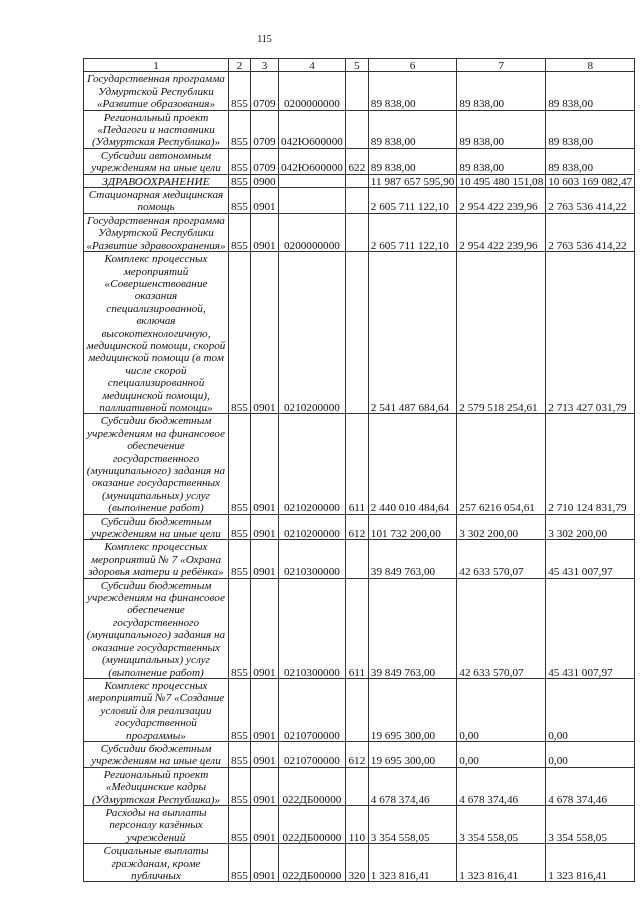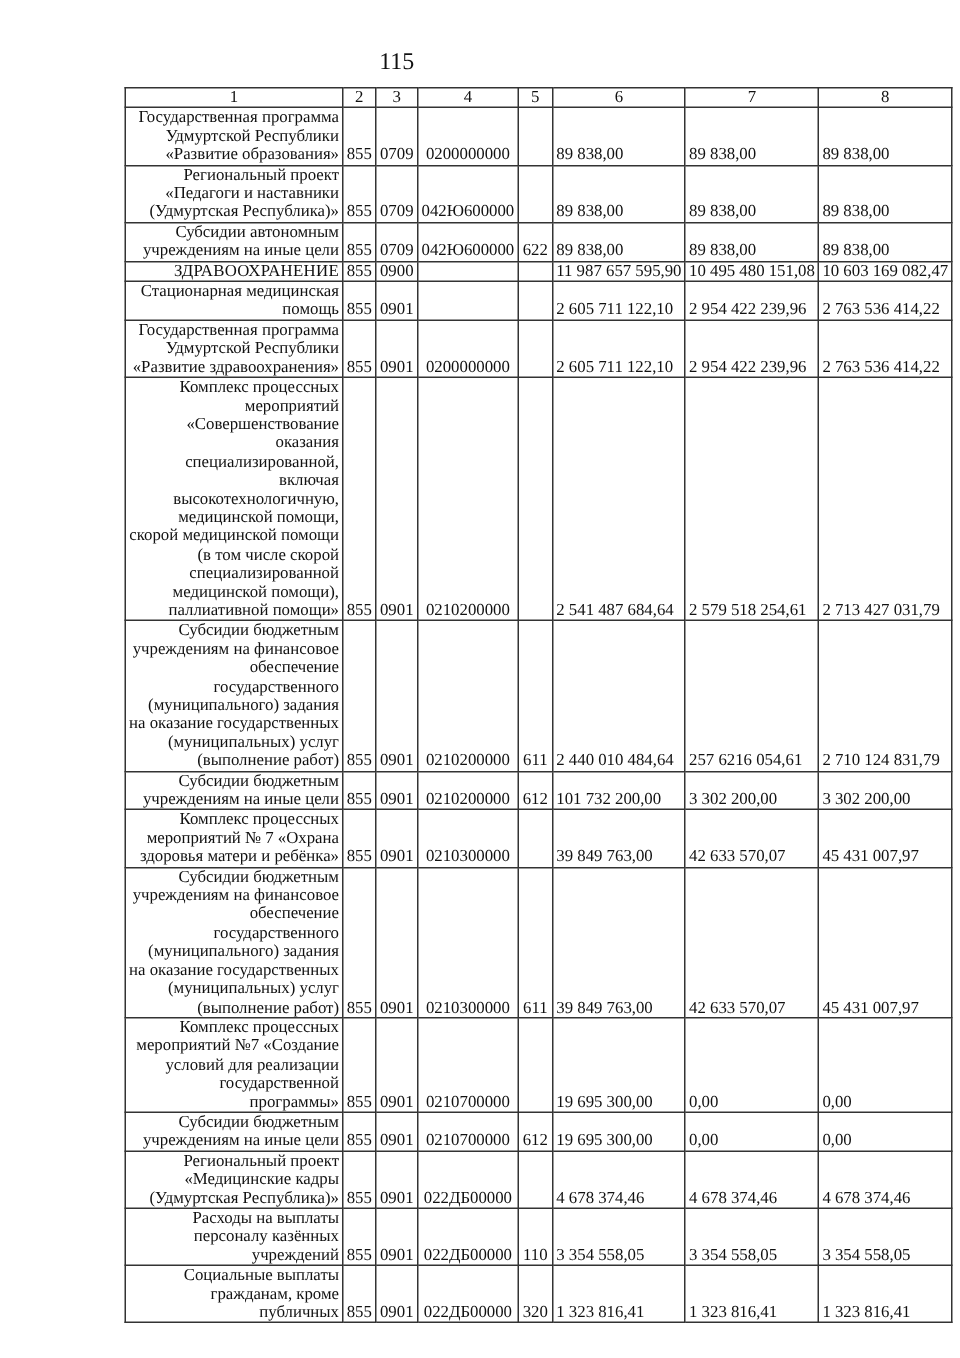--- a/index.html
+++ b/index.html
@@ -2,33 +2,33 @@
 <html><head>
   <meta charset="utf-8">
   <style>
     html, body { margin: 0; padding: 0; background: #ffffff; }
     body {
       width: 640px; height: 905px; position: relative; overflow: hidden;
       font-family: "Liberation Serif", "DejaVu Serif", serif; color: #111;
     }
     .page-number {
       position: absolute; top: 33px; left: 0; width: 529px; text-align: center;
-      font-size: 16px;
+      font-size: 10px;
     }
     table.budget {
       position: absolute; left: 83px; top: 58px;
       border-collapse: collapse; table-layout: fixed;
       font-size: 11.2px; line-height: 12.4px;
     }
     table.budget td {
       border: 1px solid #333; padding: 0 2px; vertical-align: bottom;
       white-space: nowrap; overflow: hidden;
     }
     table.budget tr.hdr td { text-align: center; vertical-align: middle; height: 12px; }
-    td.c1 { white-space: normal !important; text-align: right; }
+    td.c1 { white-space: normal !important; text-align: center; font-style: italic; }
     td.c2, td.c3, td.c4, td.c5 { text-align: center; }
     td.num { }
     td.section { letter-spacing: 0.2px; margin-left: 36px; }
   </style>
 </head>
 <body>
 
 <div class="page-number">115</div>
 
 <table class="budget">

